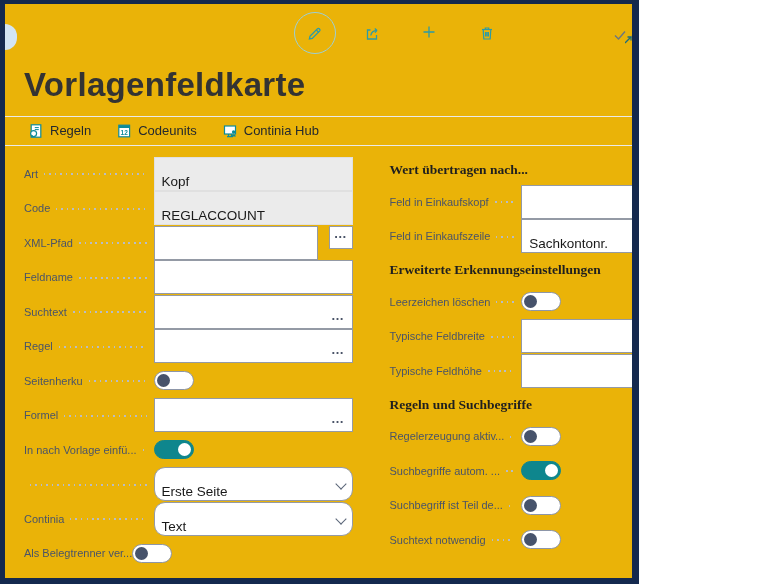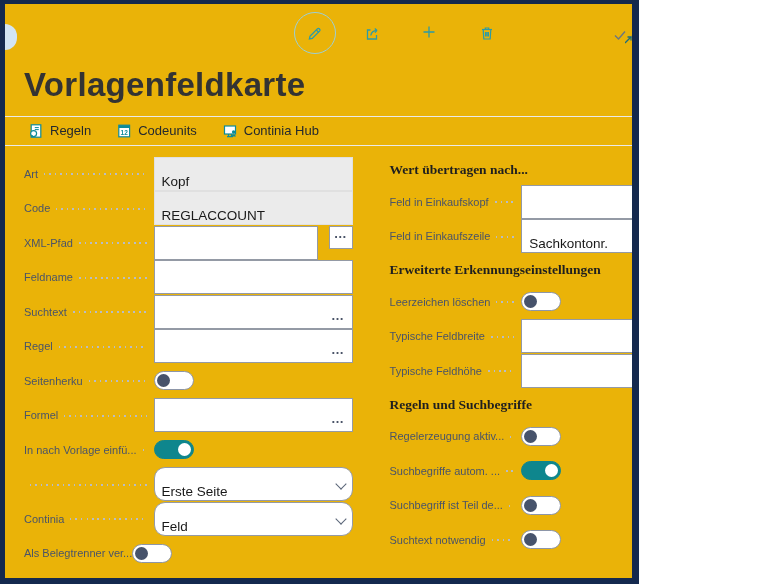--- a/index.html
+++ b/index.html
@@ -263,21 +263,21 @@
               <span class="val">Erste Seite</span>
               <span class="chev"></span>
             </div>
           </div>
         </div>
         <div class="field-row">
           <div class="f-label">Continia</div>
           <div class="leader"></div>
           <div class="ctrl">
             <div class="input select">
-              <span class="val">Feld</span>
+              <span class="val">Text</span>
               <span class="chev"></span>
             </div>
           </div>
         </div>
         <div class="field-row">
           <div class="f-label">Als Belegtrenner ver...</div>
           <div class="ctrl">
             <div class="toggle">
               <div class="knob"></div>
             </div>

